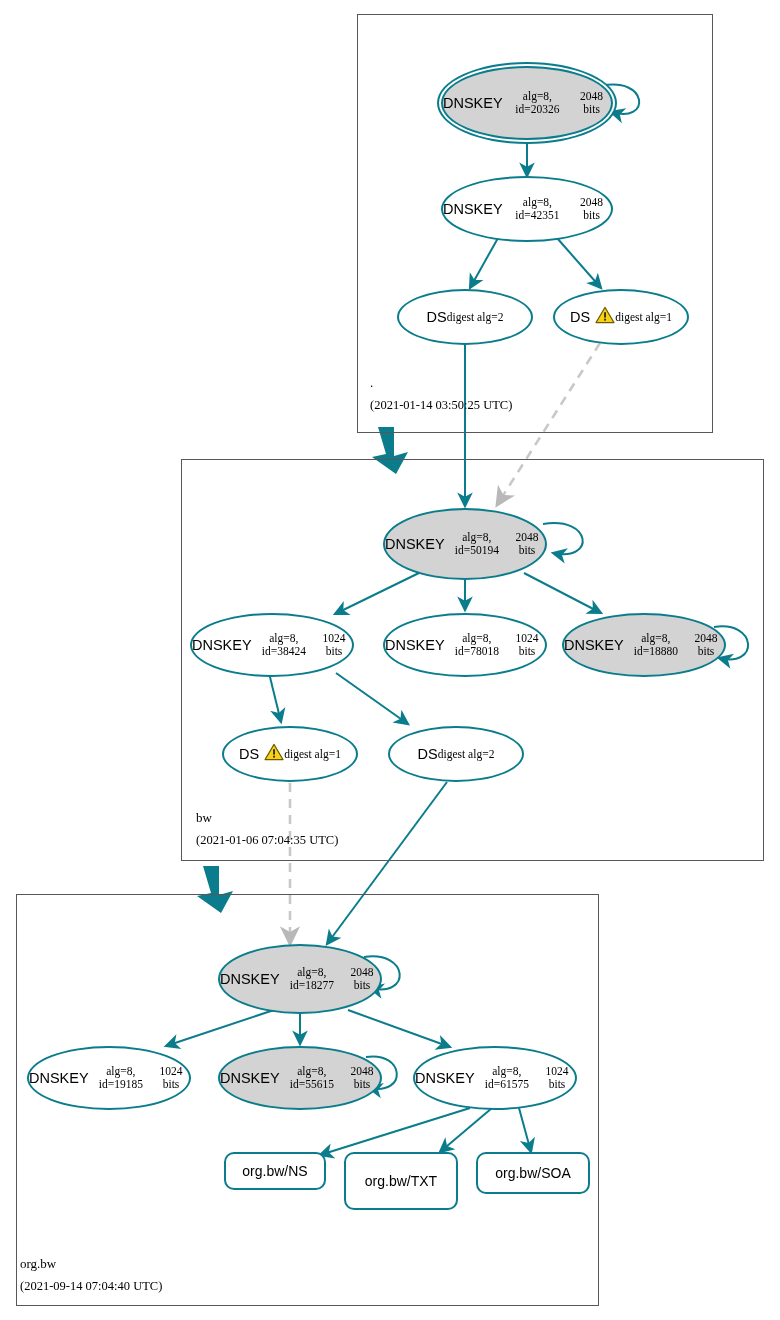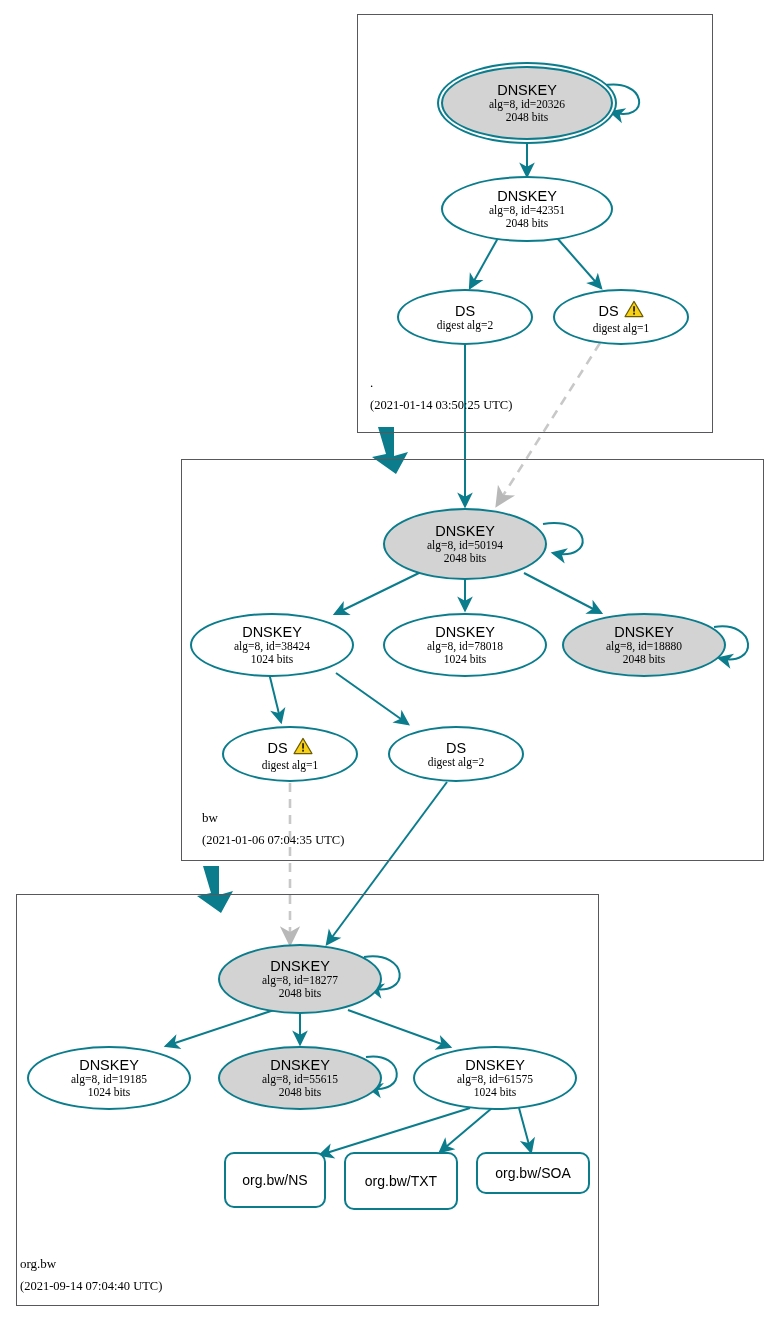--- a/index.html
+++ b/index.html
@@ -3,21 +3,21 @@
 <meta charset="utf-8">
 <style>
   html,body{margin:0;padding:0;background:#ffffff;}
   body{width:780px;height:1320px;position:relative;overflow:hidden;
        font-family:"Liberation Serif","DejaVu Serif",serif;}
   #root-canvas{position:absolute;left:0;top:0;width:780px;height:1320px;}
   .zone-box{position:absolute;border:1px solid #58585c;background:transparent;box-sizing:border-box;}
   .zone-label{position:absolute;color:#000;font-family:"Liberation Serif","DejaVu Serif",serif;}
   .zone-name{font-size:13px;line-height:15px;}
   .zone-time{font-size:12.5px;line-height:15px;margin-top:8px;}
-  .node{position:absolute;box-sizing:border-box;display:flex;flex-direction:column;
+  .node{position:absolute;box-sizing:border-box;display:flex;flex-direction:row;
         align-items:center;justify-content:center;text-align:center;color:#000;}
   .ell{border:2px solid #0a7c8c;border-radius:50%;background:#ffffff;}
   .ell.shaded{background:#d3d3d3;}
   .ell.dbl{box-shadow:0 0 0 2px #ffffff, 0 0 0 4px #0a7c8c;}
   .rrect{border:2px solid #0a7c8c;border-radius:10px;background:#ffffff;}
   .n-title{font-family:"Liberation Sans","DejaVu Sans",sans-serif;font-size:14.5px;line-height:16px;}
   .n-sub{font-size:11.5px;line-height:13px;}
   .n-rr{font-family:"Liberation Sans","DejaVu Sans",sans-serif;font-size:14px;line-height:16px;}
   .warn{display:inline-block;vertical-align:-2px;margin-left:5px;}
   .titlerow{display:flex;align-items:center;justify-content:center;}
@@ -92,21 +92,21 @@
 </svg>
 
 <div class="zone-box" style="left:357px;top:14px;width:356px;height:419px;"></div>
 <div class="zone-box" style="left:181px;top:459px;width:583px;height:402px;"></div>
 <div class="zone-box" style="left:16px;top:894px;width:583px;height:412px;"></div>
 
 <div class="zone-label" style="left:370px;top:375px;">
   <div class="zone-name">.</div>
   <div class="zone-time">(2021-01-14 03:50:25 UTC)</div>
 </div>
-<div class="zone-label" style="left:202px;top:810px;">
+<div class="zone-label" style="left:196px;top:810px;">
   <div class="zone-name">bw</div>
   <div class="zone-time">(2021-01-06 07:04:35 UTC)</div>
 </div>
 <div class="zone-label" style="left:20px;top:1256px;">
   <div class="zone-name">org.bw</div>
   <div class="zone-time">(2021-09-14 07:04:40 UTC)</div>
 </div>
 
 <div class="node ell shaded dbl" style="left:441px;top:66px;width:172px;height:74px;">
   <div class="titlerow">
@@ -223,21 +223,21 @@
 </div>
 
 <div class="node ell" style="left:413px;top:1046px;width:164px;height:64px;">
   <div class="titlerow">
     <span class="n-title">DNSKEY</span>
   </div>
   <span class="n-sub">alg=8, id=61575</span>
   <span class="n-sub">1024 bits</span>
 </div>
 
-<div class="node rrect" style="left:224px;top:1152px;width:102px;height:56px;">
+<div class="node rrect" style="left:224px;top:1152px;width:102px;height:38px;">
   <span class="n-rr">org.bw/NS</span>
 </div>
 <div class="node rrect" style="left:344px;top:1152px;width:114px;height:58px;">
   <span class="n-rr">org.bw/TXT</span>
 </div>
 <div class="node rrect" style="left:476px;top:1152px;width:114px;height:42px;">
   <span class="n-rr">org.bw/SOA</span>
 </div>
 
 </body></html>

